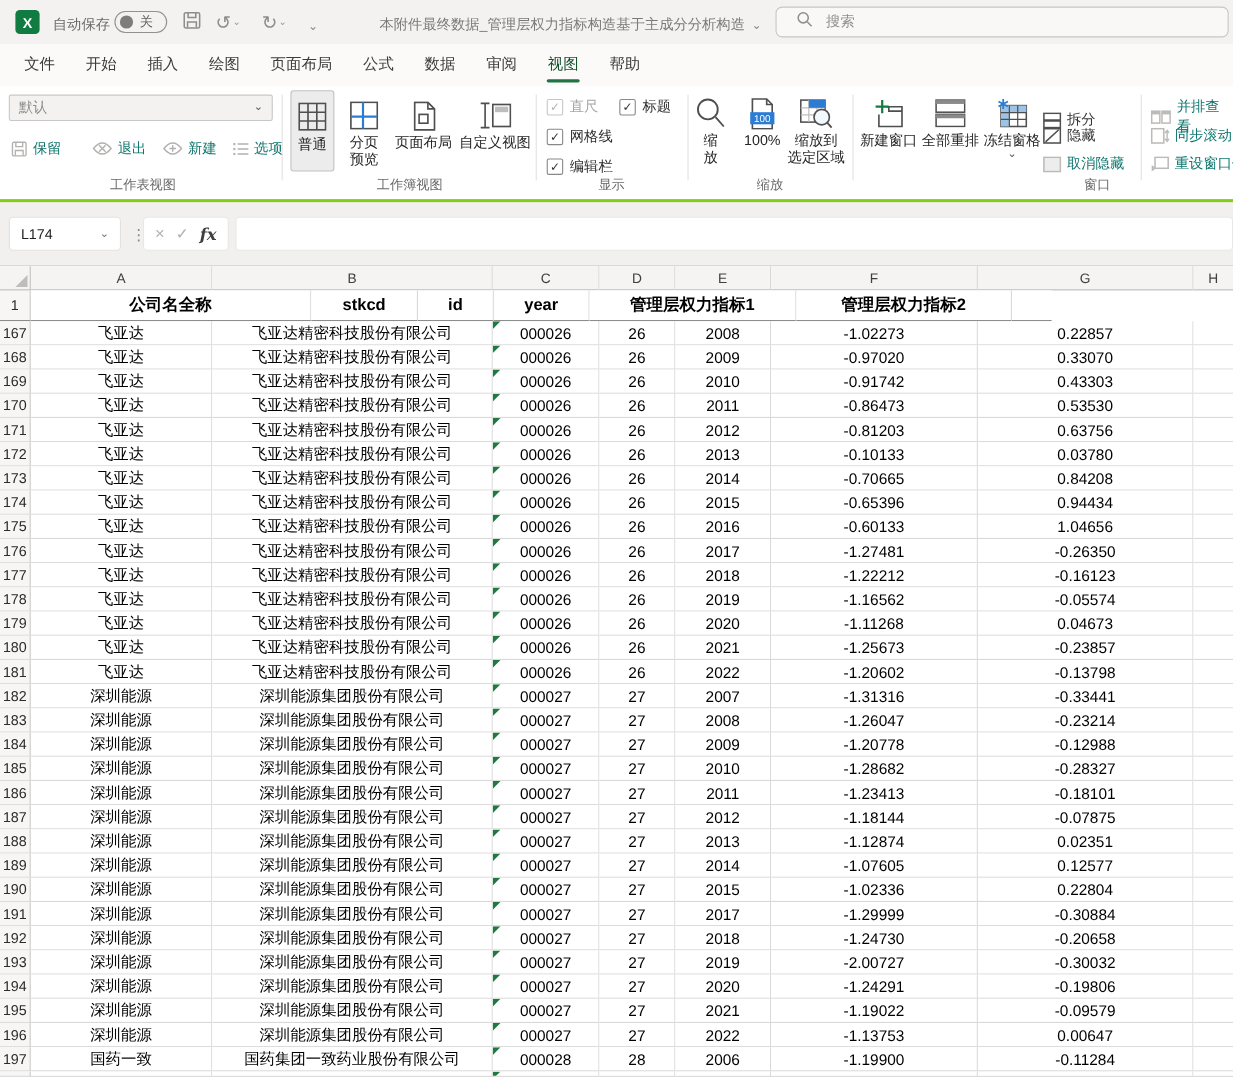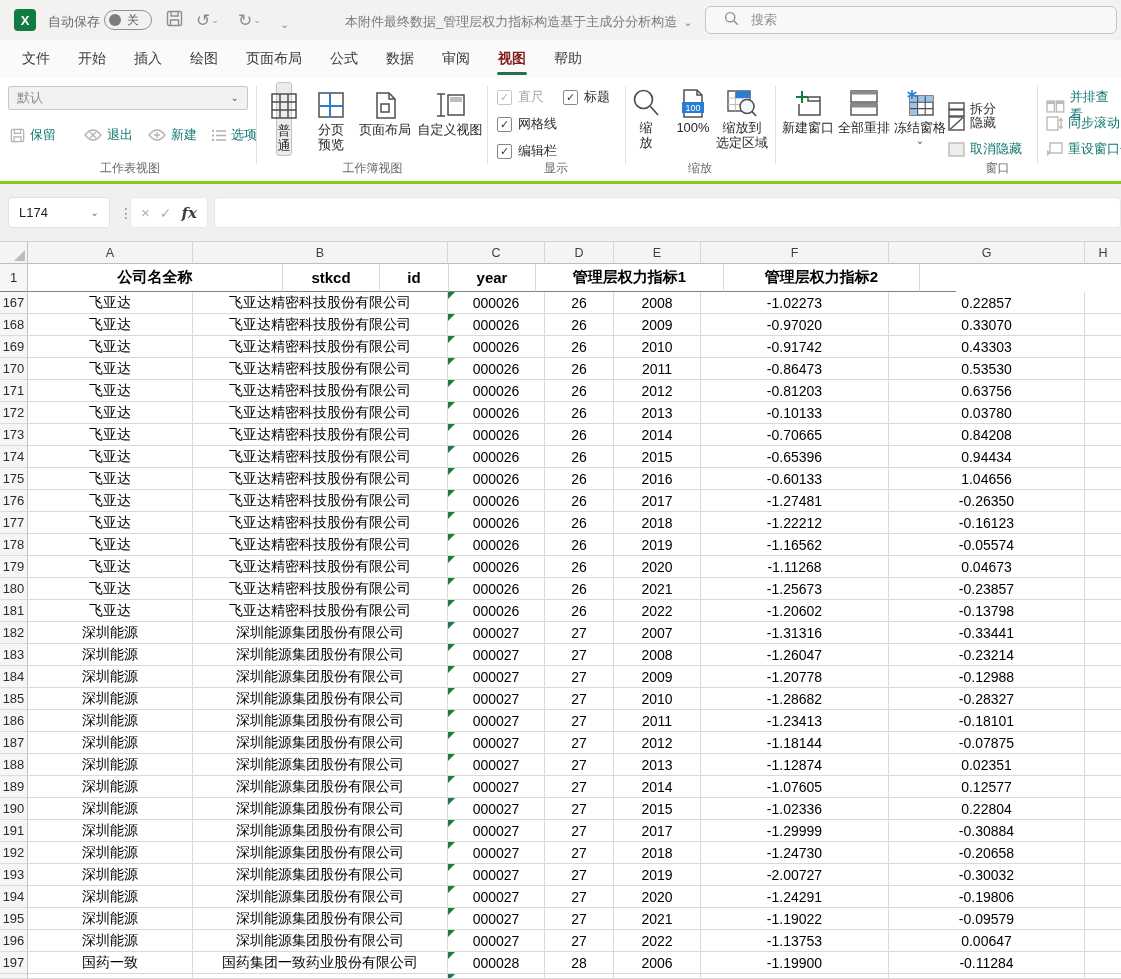--- a/index.html
+++ b/index.html
@@ -21,21 +21,21 @@
   .doc-title{position:absolute;left:345px;top:13px;font-size:13px;color:#7a7a7a;white-space:nowrap}
   .doc-title .chev{font-size:11px;color:#8a8a8a;margin-left:6px}
   .searchbox{position:absolute;left:705px;top:6px;width:412px;height:28px;border:1px solid #c8c6c4;
     border-radius:6px;background:#f9f8f7;display:flex;align-items:center;padding-left:18px;gap:12px}
   .searchbox .mag{flex:0 0 auto}
   .searchbox .ph{font-size:13px;color:#8f8f8f}
 
   
   .tabrow{position:absolute;left:0;top:40px;width:1121px;height:38px;background:#fbfaf9;display:flex;align-items:center;padding-left:8px}
   .tab{padding:0 14px;height:100%;display:flex;align-items:center;font-size:14px;color:#3b3b3b;position:relative}
-  .tab.active{font-weight:700;color:#7f1d1d}
+  .tab.active{font-weight:400;color:#14532d}
   .tab.active::after{content:"";position:absolute;left:13px;right:13px;bottom:3px;height:3px;background:#217346;border-radius:2px}
 
   
   .ribbon{position:absolute;left:0;top:78px;width:1121px;height:106px;background:#fff;border-bottom:3px solid #84cc16}
   .rdiv{position:absolute;top:8px;height:78px;width:1px;background:#e3e2e0}
   .rg-label{position:absolute;top:82px;font-size:12px;color:#696969;text-align:center;white-space:nowrap}
   .gray-item{position:absolute;display:flex;align-items:center;gap:5px;font-size:13px;color:#0f766e}
   .dark-item{position:absolute;display:flex;align-items:center;gap:5px;font-size:13px;color:#333}
   .sv-dropdown{position:absolute;left:8px;top:8px;width:240px;height:24px;border:1px solid #c9c7c5;background:#f3f2f1;
     border-radius:2px;display:flex;align-items:center;justify-content:space-between;padding:0 8px;font-size:13px;color:#8c8c8c}
@@ -172,21 +172,21 @@
             <rect x="0" y="5.5" width="2" height="2"></rect>
             <rect x="0" y="10" width="2" height="2"></rect>
           </g>
         </svg>
       <span>选项</span>
     </div>
     <div class="rg-label" style="left:60px;width:140px">工作表视图</div>
 
     <div class="rdiv" style="left:256px"></div>
 
-    <div class="bigbtn active" style="left:276px;top:4px;width:16px;height:74px;padding-top:6px">
+    <div class="bigbtn active" style="left:264px;top:4px;width:40px;height:74px;padding-top:6px">
       <span class="ic">
         <svg width="26" height="26" viewBox="0 0 26 26">
             <g stroke="#4f4f4f" stroke-width="1.5" fill="none">
               <rect x="1" y="1" width="24" height="24"></rect>
               <path d="M1 9h24M1 17h24M9 1v24M17 1v24"></path>
             </g>
           </svg>
       </span>
       <span>普通</span>
     </div>

